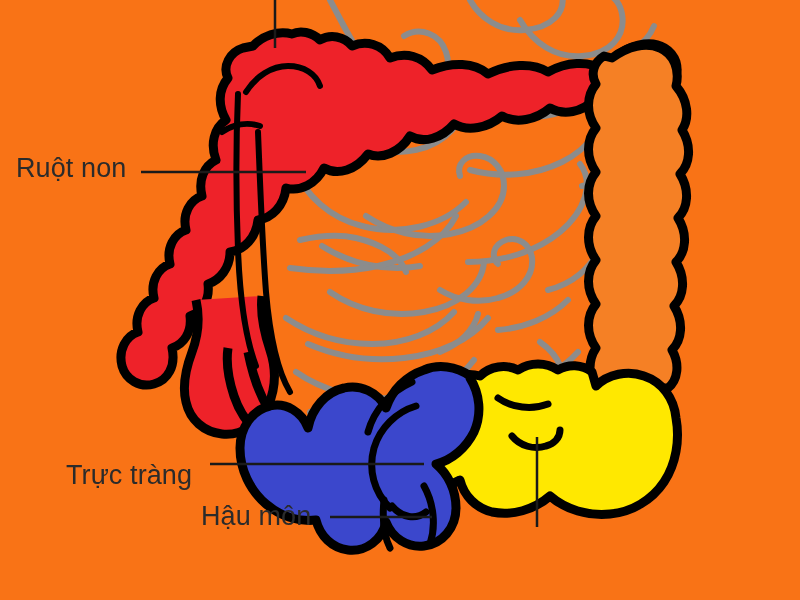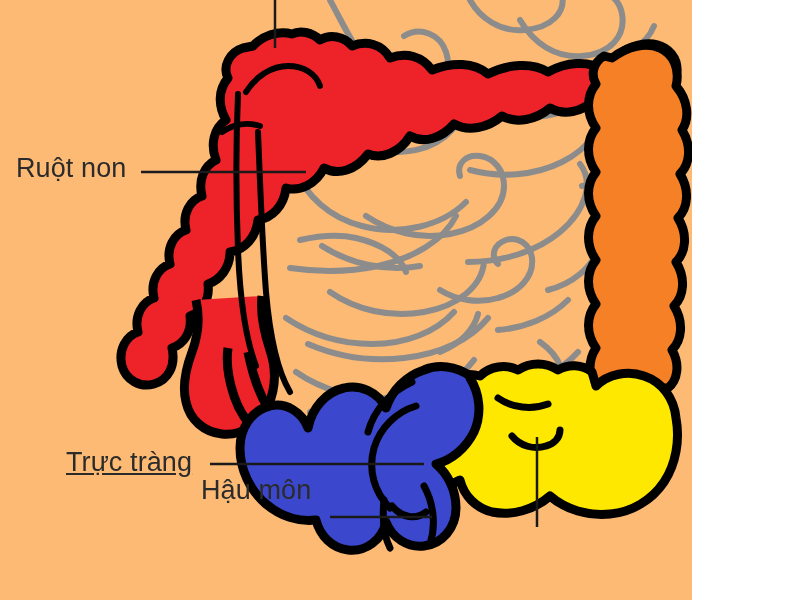--- a/index.html
+++ b/index.html
@@ -3,23 +3,23 @@
 <meta charset="utf-8">
 <title>Colon Anatomy Diagram</title>
 <style>
   html, body {
     margin: 0;
     padding: 0;
     background: #ffffff;
   }
   #stage {
     position: relative;
-    width: 692px;
+    width: 800px;
     height: 600px;
-    background: #fdba74;
+    background: #f97316;
     overflow: hidden;
     font-family: "Liberation Sans", sans-serif;
   }
   #figure {
     position: absolute;
     left: 0;
     top: 0;
     width: 800px;
     height: 600px;
   }
@@ -27,22 +27,22 @@
     position: absolute;
     color: #2b2b2b;
     font-family: "Liberation Sans", sans-serif;
     font-size: 27px;
     font-weight: 400;
     white-space: nowrap;
     line-height: 1;
     letter-spacing: 0.1px;
   }
   #lbl-ruot-non   { left: 16px;  top: 155px; }
-  #lbl-truc-trang { left: 66px;  top: 449px; text-decoration: underline; }
-  #lbl-hau-mon    { left: 201px; top: 477px; }
+  #lbl-truc-trang { left: 66px;  top: 462px; }
+  #lbl-hau-mon    { left: 201px; top: 503px; }
   #lbl-sigma      { left: 484px; top: 531px; }
 </style>
 </head>
 <body>
 
 <div id="stage">
 
   <svg id="figure" viewBox="0 0 800 600" xmlns="http://www.w3.org/2000/svg">
 
     <g fill="none" stroke="#8c8c8c" stroke-width="6" stroke-linecap="round" stroke-linejoin="round">

